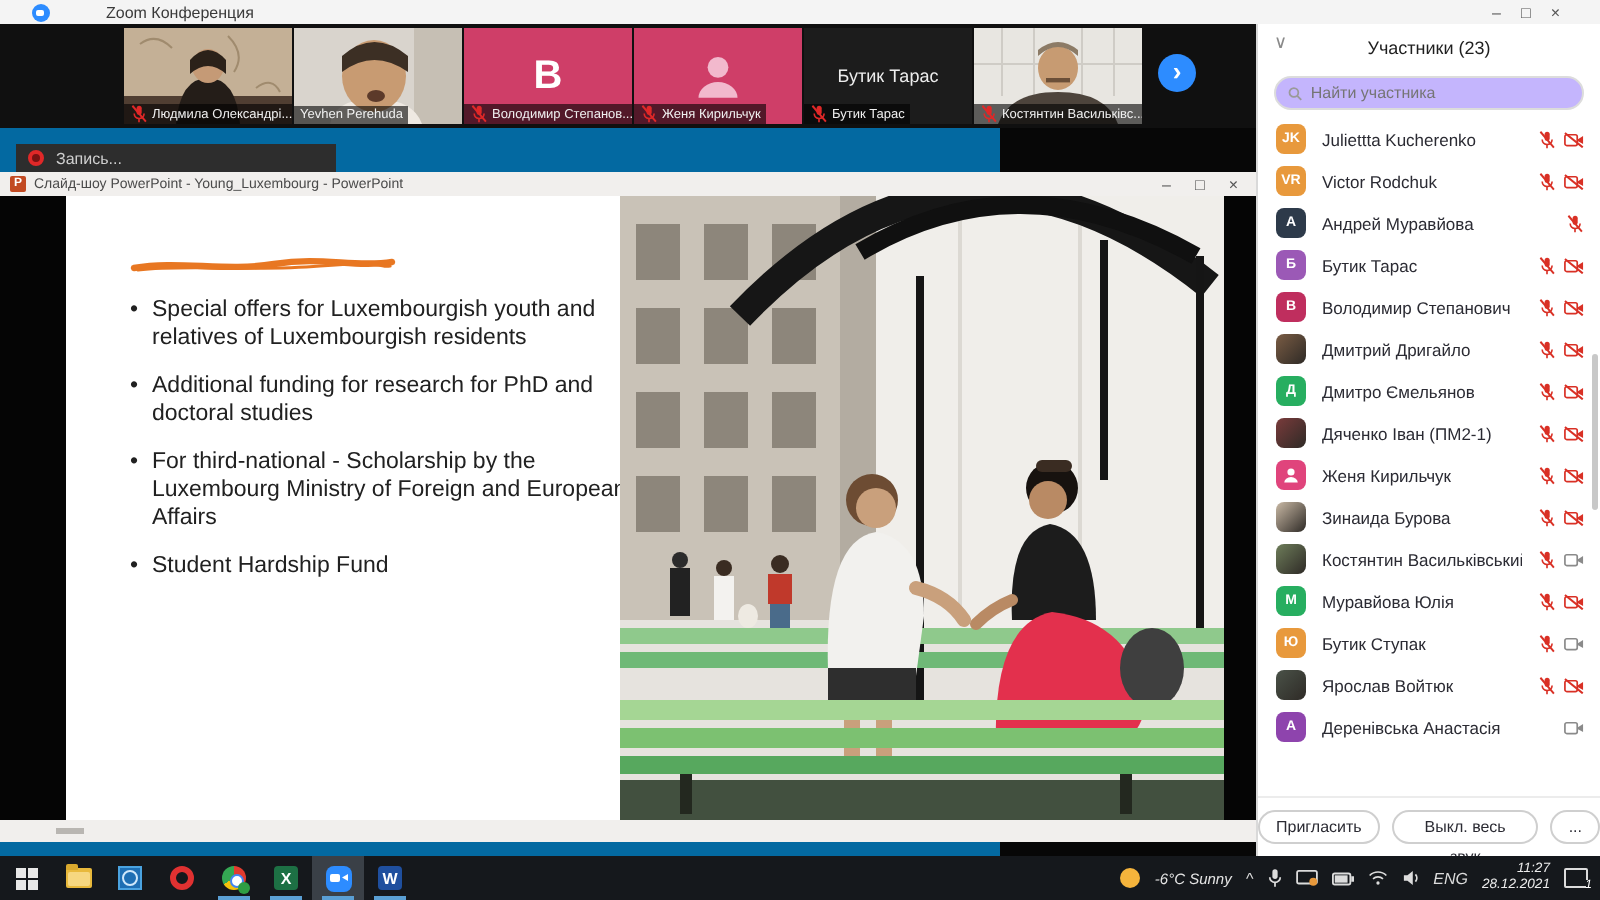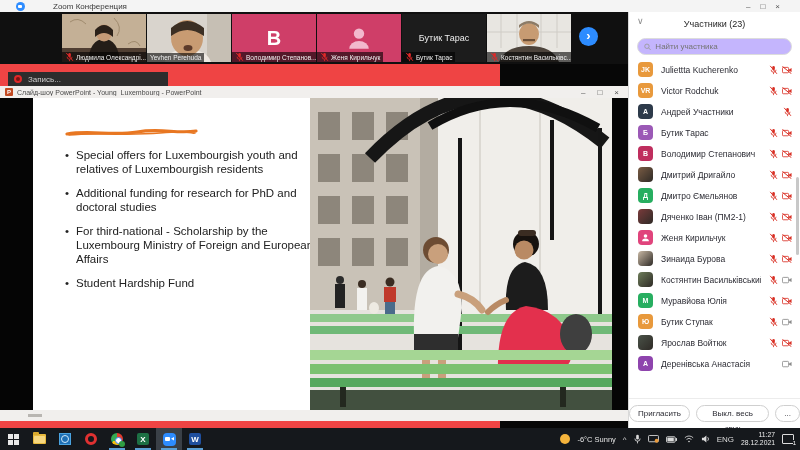--- a/index.html
+++ b/index.html
@@ -29,21 +29,21 @@
   .tile-label { position:absolute; left:0; bottom:0; max-width:100%; display:flex; align-items:center; gap:2px;
     background:rgba(0,0,0,.6); color:#f0f0f0; font-size:6.5px; line-height:9px; padding:0 3px; white-space:nowrap; }
   .tile-letter { position:absolute; inset:0; display:flex; align-items:center; justify-content:center;
     color:#fff; font-size:20px; font-weight:bold; }
   .tile-nametext { position:absolute; inset:0; display:flex; align-items:center; justify-content:center;
     color:#ececec; font-size:9px; }
   .next-btn { position:absolute; right:30px; top:15px; width:19px; height:19px; border-radius:50%;
     background:#2d8cff; color:#fff; font-size:13px; line-height:18px; text-align:center; font-weight:bold; }
 
   
-  .share { position:absolute; top:52px; left:0; width:500px; height:364px; background:#ef4444; }
+  .share { position:absolute; top:52px; left:0; width:500px; height:364px; background:#0369a1; }
   .rec-badge { position:absolute; top:8px; left:8px; width:160px; height:14px; background:#2d2d2d;
     display:flex; align-items:center; gap:6px; padding:0 6px; z-index:5; }
   .rec-dot { width:8px; height:8px; border-radius:50%; border:2px solid #e02828; background:#7a1212; }
   .rec-text { color:#cfcfcf; font-size:8px; }
   .ppt-titlebar { position:absolute; top:22px; left:0; width:628px; height:12px; background:#f1efed;
     display:flex; align-items:center; padding:0 5px; gap:4px; font-size:7px; color:#4a4a4a; }
   .ppt-icon { width:8px; height:8px; background:#c24a22; border-radius:1px; color:#fff; font-size:6px;
     line-height:8px; text-align:center; font-weight:bold; flex:0 0 auto; }
   .ppt-title { flex:1 1 auto; white-space:nowrap; overflow:hidden; }
   .ppt-controls { display:flex; gap:12px; color:#555; font-size:8px; padding-right:4px; }
@@ -102,21 +102,21 @@
   .chrome-ic::before { content:""; position:absolute; left:3.5px; top:3.5px; width:5px; height:5px; background:#fff; border-radius:50%; border:1px solid #4285f4; }
   .chrome-ic::after { content:""; position:absolute; right:-2px; bottom:-2px; width:6px; height:6px; background:#2f9e44; border-radius:50%; }
   .excel-ic { width:12px; height:12px; background:#1d7044; color:#fff; font-size:8px; font-weight:bold;
     display:flex; align-items:center; justify-content:center; border-radius:2px; }
   .zoom-ic { width:13px; height:13px; background:#2d8cff; border-radius:4px; position:relative; }
   .zoom-ic::after { content:""; position:absolute; left:2.5px; top:4px; width:5px; height:4.5px; background:#fff; border-radius:1px; }
   .zoom-ic::before { content:""; position:absolute; right:1.5px; top:4.5px; width:3px; height:3.5px; background:#fff;
     clip-path:polygon(0 50%, 100% 0, 100% 100%); }
   .word-ic { width:12px; height:12px; background:#1f4f9e; color:#fff; font-size:8px; font-weight:bold;
     display:flex; align-items:center; justify-content:center; border-radius:2px; }
-  .tb-right { margin-left:auto; display:flex; align-items:center; gap:7px; padding-right:6px; color:#e4e4e4; }
+  .tb-right { margin-left:auto; display:flex; align-items:center; gap:7px; padding-right:6px; color:#e4e4e4;font-style:italic; }
   .sun-ic { width:10px; height:10px; border-radius:50%; background:#f5b43c; }
   .weather-text { font-size:7.5px; color:#e4e4e4; white-space:nowrap; }
   .tray-glyph { font-size:8px; color:#dcdcdc; }
   .clock { text-align:right; font-size:6.8px; line-height:1.25; color:#ececec; }
   .notif-ic { position:relative; width:12px; height:10px; border:1px solid #dcdcdc; border-radius:1px; }
   .notif-badge { position:absolute; right:-3px; bottom:-3px; background:#15181c; color:#fff; font-size:6px; }
 </style>
 </head>
 <body>
 
@@ -413,21 +413,21 @@
                 <svg width="10" height="8" viewBox="0 0 13 10">
                   <rect x="0.6" y="1.6" width="8" height="7" rx="1.2" fill="none" stroke="#d93025" stroke-width="1.1"></rect>
                   <path d="M8.8 4.6 12.4 2.4 V7.6 L8.8 5.6 Z" fill="#d93025"></path>
                   <line x1="0.6" y1="0.4" x2="12.2" y2="9.8" stroke="#d93025" stroke-width="1.3"></line>
                 </svg>
               </span>
             </span>
           </div>
           <div class="prow">
             <span class="avatar" style="background: rgb(45, 58, 74);">А</span>
-            <span class="pname">Андрей Участники</span>
+            <span class="pname">Андрей Муравйова</span>
             <span class="picons">
               <span style="display:inline-flex">
                 <svg width="9" height="10" viewBox="0 0 12 13">
                   <rect x="4.4" y="1" width="3.4" height="6" rx="1.7" fill="#d93025"></rect>
                   <path d="M2.8 6.2a3.3 3.3 0 0 0 6.6 0" stroke="#d93025" fill="none" stroke-width="1.1"></path>
                   <line x1="6" y1="9.8" x2="6" y2="12" stroke="#d93025" stroke-width="1.1"></line>
                   <line x1="1.6" y1="1" x2="10.6" y2="11.6" stroke="#d93025" stroke-width="1.3"></line>
                 </svg>
               </span>
             </span>

